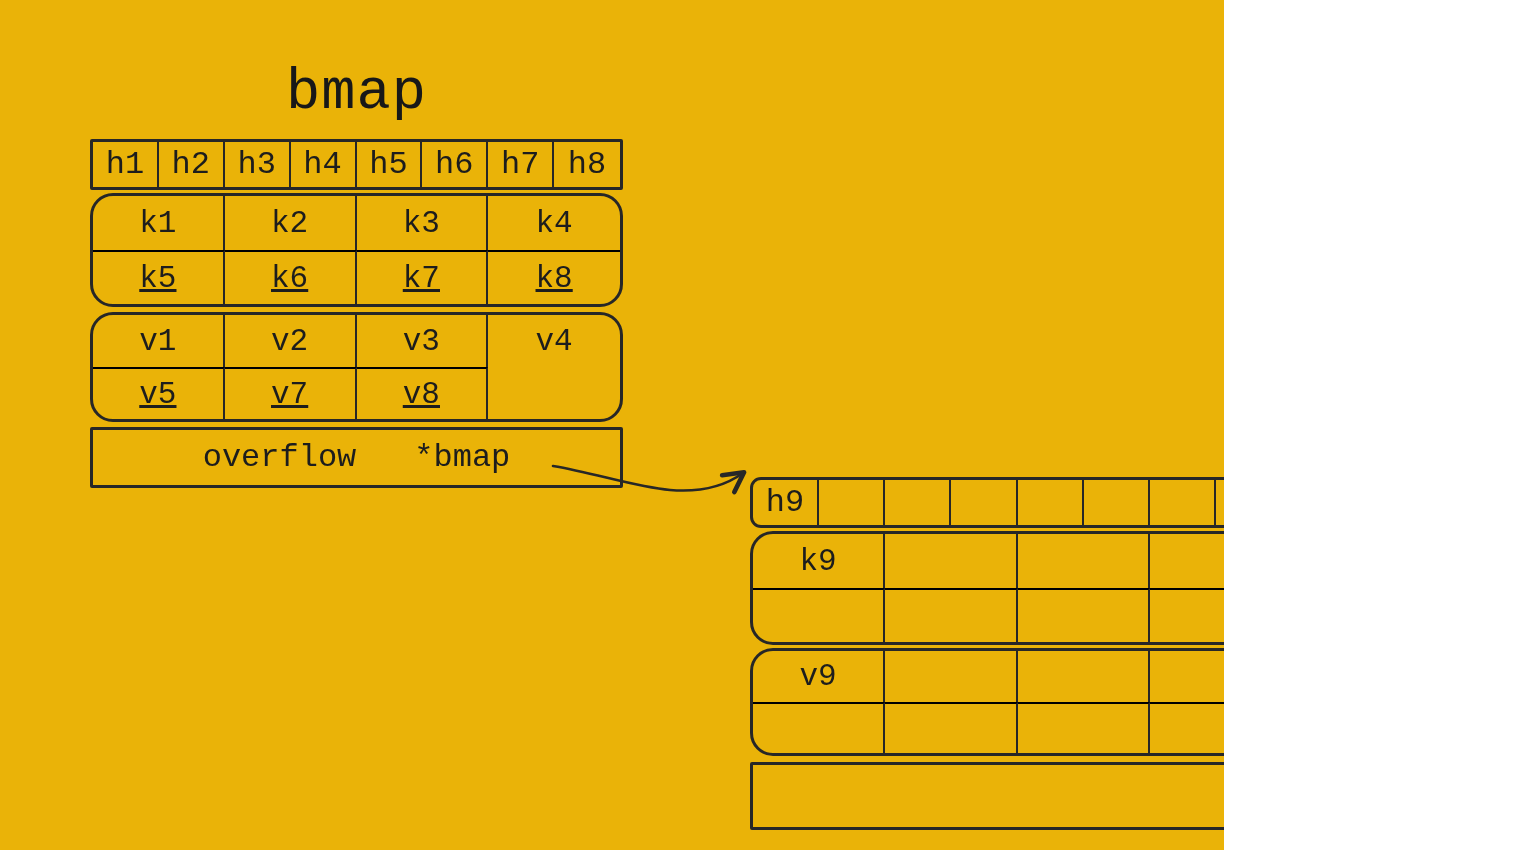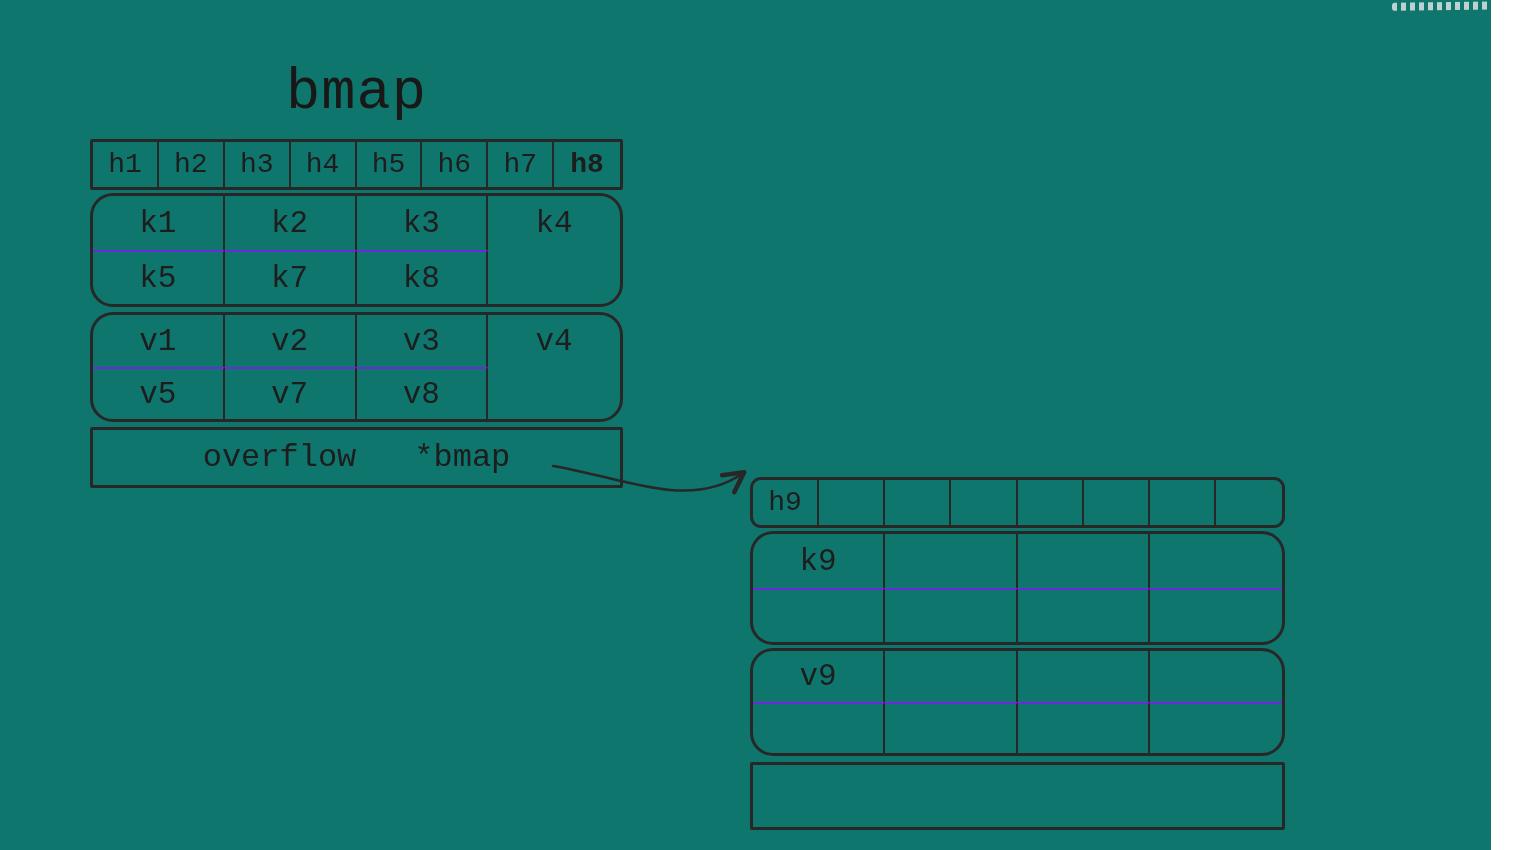--- a/index.html
+++ b/index.html
@@ -1,21 +1,21 @@
 <!DOCTYPE html>
 <html><head>
 <meta charset="utf-8">
 <style>
   * { box-sizing: border-box; }
   html, body { margin: 0; padding: 0; background: #ffffff; }
   .stage {
     position: relative;
-    width: 1491px;
+    width: 1224px;
     height: 850px;
-    background: #0f766e;
+    background: #eab308;
     font-family: "Liberation Mono", "DejaVu Sans Mono", monospace;
     color: #1d1d1d;
     overflow: hidden;
   }
   .title {
     position: absolute;
     left: 90px; top: 60px; width: 533px; height: 70px;
     text-align: center;
     font-size: 57px;
     line-height: 66px;
@@ -29,24 +29,24 @@
     background: transparent;
   }
   .hash-row { display: grid; grid-template-columns: repeat(8, 1fr); }
   .kv-grid  { display: grid; grid-template-columns: repeat(4, 1fr); grid-auto-rows: 1fr; border-radius: 23px; }
   .cell {
     display: flex; align-items: center; justify-content: center;
     border-right: 2px solid #272727;
     overflow: hidden;
     white-space: nowrap;
   }
-  .hash-row .cell:nth-child(8n) { border-right: none; font-weight: bold; }
+  .hash-row .cell:nth-child(8n) { border-right: none; }
   .kv-grid  .cell:nth-child(4n) { border-right: none; }
-  .kv-grid  .cell:nth-child(n+5) { border-top: 2px solid #6d28d9; }
-  .hash-row .cell { font-size: 28px; }
+  .kv-grid  .cell:nth-child(n+5) { border-top: 2px solid #000000; text-decoration: underline; }
+  .hash-row .cell { font-size: 32px; }
   .kv-grid  .cell { font-size: 31px; }
 
   
   .main-hash   { left: 90px; top: 139px; width: 533px; height: 51px; }
   .main-keys   { left: 90px; top: 193px; width: 533px; height: 114px; }
   .main-values { left: 90px; top: 312px; width: 533px; height: 110px; }
   .main-ovf    { left: 90px; top: 427px; width: 533px; height: 61px; }
 
   
   .ovfb-hash   { left: 750px; top: 477px; width: 535px; height: 51px; border-radius: 11px; }
@@ -89,20 +89,21 @@
     <div class="cell">h7</div>
     <div class="cell">h8</div>
   </div>
 
   <div class="box kv-grid main-keys">
     <div class="cell">k1</div>
     <div class="cell">k2</div>
     <div class="cell">k3</div>
     <div class="cell">k4</div>
     <div class="cell">k5</div>
+    <div class="cell">k6</div>
     <div class="cell">k7</div>
     <div class="cell">k8</div>
   </div>
 
   <div class="box kv-grid main-values">
     <div class="cell">v1</div>
     <div class="cell">v2</div>
     <div class="cell">v3</div>
     <div class="cell">v4</div>
     <div class="cell">v5</div>

